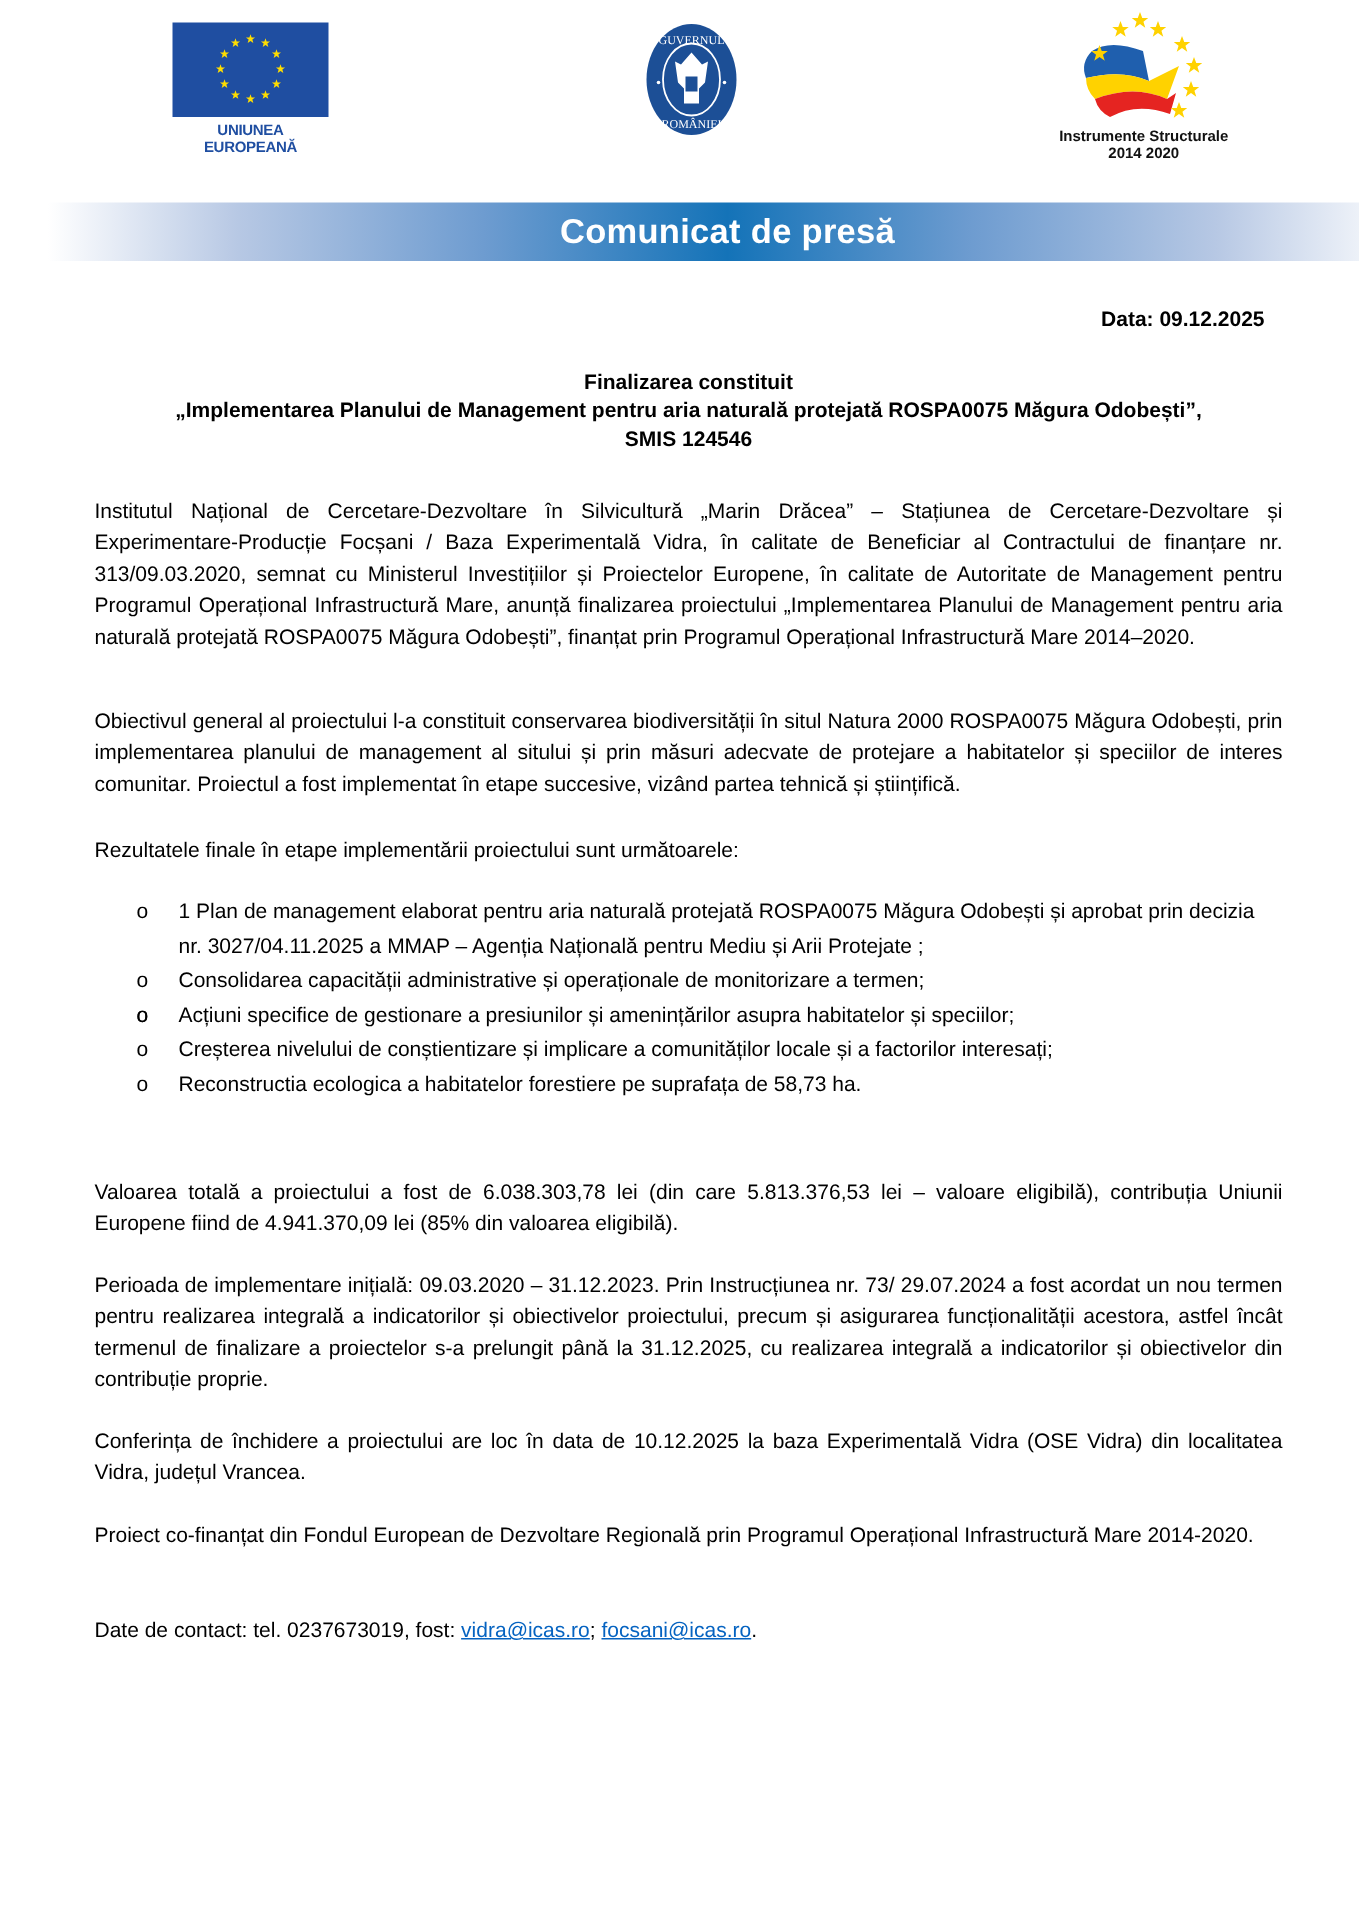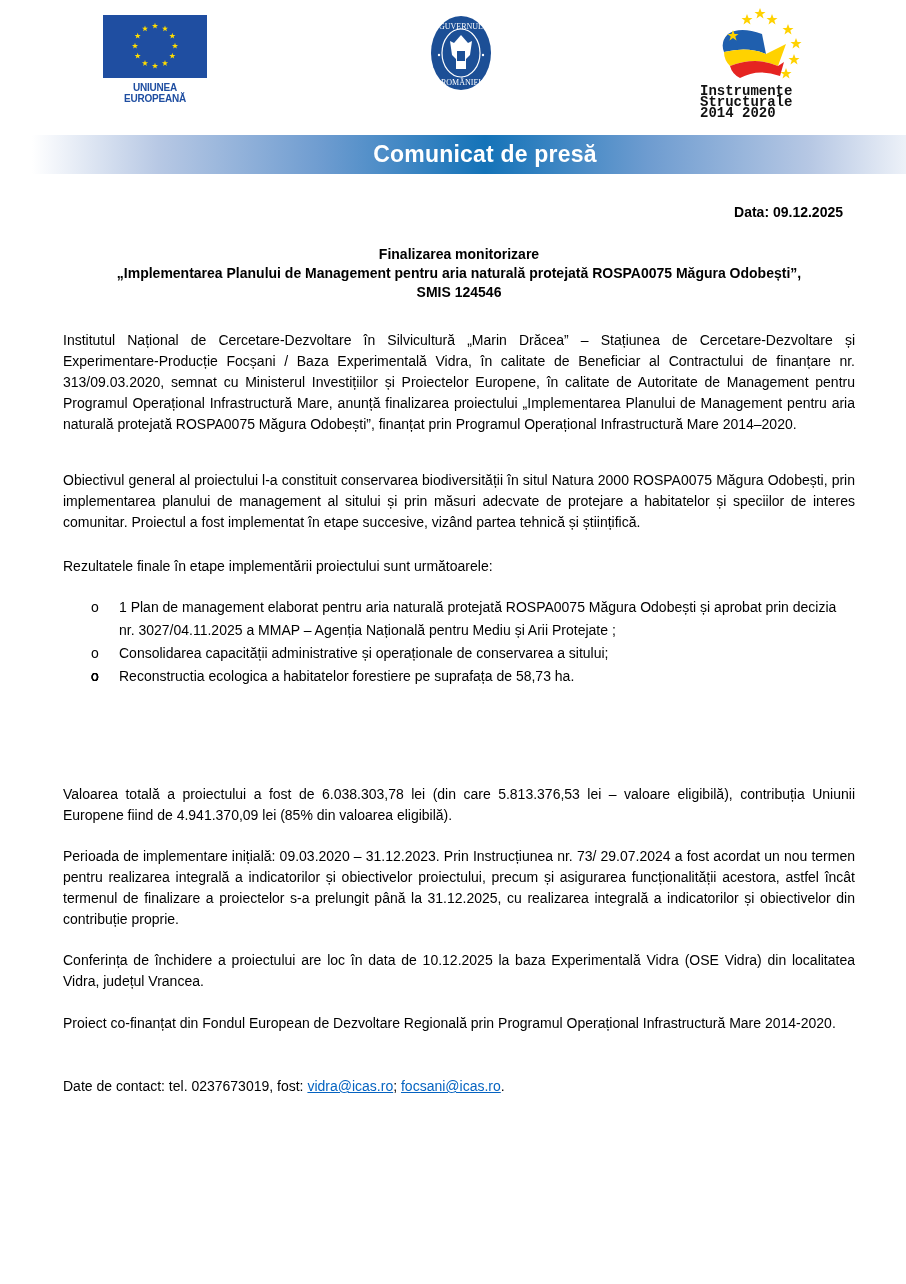--- a/index.html
+++ b/index.html
@@ -1,28 +1,28 @@
 <!DOCTYPE html>
 <html><head>
 <meta charset="utf-8">
 <style>
   html, body { margin: 0; padding: 0; background: #ffffff; }
   body {
     width: 906px; height: 1284px; position: relative; overflow: hidden;
     font-family: "Liberation Sans", sans-serif; color: #000;
   }
-  .logo-eu { position: absolute; left: 102px; top: 15px; width: 106px; height: 80px; }
+  .logo-eu { position: absolute; left: 114px; top: 15px; width: 106px; height: 80px; }
   .logo-eu .flag { width: 104px; height: 63px; background: #1f4ea1; position: relative; margin: 0 auto; }
   .logo-eu .flag svg { position: absolute; left: 0; top: 0; }
   .logo-eu .caption { font-size: 10px; color: #1f4ea1; font-weight: bold; text-align: center; margin-top: 4px; letter-spacing: -0.2px; }
 
   .logo-gov { position: absolute; left: 430px; top: 15px; width: 62px; height: 80px; }
 
   .logo-is { position: absolute; left: 700px; top: 4px; width: 125px; height: 105px; }
-  .logo-is .caption { position: absolute; left: 0; top: 82px; width: 125px; text-align: left; font-size: 14px; font-weight: bold; line-height: 11px; color: #111; font-family: Liberation Mono, monospace; }
+  .logo-is .caption { position: absolute; left: 0; top: 82px; width: 125px; text-align: center; font-size: 10px; font-weight: bold; line-height: 11px; color: #111; }
 
   .banner {
     position: absolute; left: 0; top: 135px; width: 906px; height: 39px;
     background: linear-gradient(to right, #ffffff 0%, #b7c8e4 14%, #6e9cd0 32%, #1473b8 50%, #6e9cd0 68%, #b7c8e4 86%, #ffffff 100%);
     display: flex; align-items: center; justify-content: center; margin-left: 32px;
   }
   .banner span { color: #fff; font-size: 23px; font-weight: bold; letter-spacing: 0.2px; }
 
   .date { position: absolute; right: 63px; top: 204px; font-size: 14px; font-weight: bold; margin-left: 20px; }
 
@@ -104,43 +104,43 @@
   </div>
 </div>
 
 <div class="banner">
   <span>Comunicat de presă</span>
 </div>
 
 <div class="date">Data: 09.12.2025</div>
 
 <div class="title-block">
-  <div>Finalizarea monitorizare</div>
+  <div>Finalizarea constituit</div>
   <div>„Implementarea Planului de Management pentru aria naturală protejată ROSPA0075 Măgura Odobești”,</div>
   <div>SMIS 124546</div>
 </div>
 
 <div class="para p1">
   <b>Institutul Național de Cercetare-Dezvoltare în Silvicultură „Marin Drăcea” – Stațiunea de Cercetare-Dezvoltare și Experimentare-Producție Focșani / Baza Experimentală Vidra,</b><span> în calitate de Beneficiar al Contractului de finanțare nr. 313/09.03.2020, semnat cu Ministerul Investițiilor și Proiectelor Europene, în calitate de Autoritate de Management pentru Programul Operațional Infrastructură Mare, anunță finalizarea proiectului </span><b>„Implementarea Planului de Management pentru aria naturală protejată ROSPA0075 Măgura Odobești”, finanțat prin Programul Operațional Infrastructură Mare 2014–2020.</b>
 </div>
 
 <div class="para p2">
   <b>Obiectivul general al proiectului</b><span> l-a constituit conservarea biodiversității în situl Natura 2000 ROSPA0075 Măgura Odobești, prin implementarea planului de management al sitului și prin măsuri adecvate de protejare a habitatelor și speciilor de interes comunitar. Proiectul a fost implementat în etape succesive, vizând partea tehnică și științifică.</span>
 </div>
 
 <div class="para p3">
   <b>Rezultatele finale în etape implementării proiectului</b><span> sunt următoarele:</span>
 </div>
 
 <ul class="results">
   <li><span class="bullet">o</span><span>1 Plan de management elaborat pentru aria naturală protejată ROSPA0075 Măgura Odobești și aprobat prin decizia nr. 3027/04.11.2025 a MMAP – Agenția Națională pentru Mediu și Arii Protejate ;</span></li>
-  <li><span class="bullet">o</span><span>Consolidarea capacității administrative și operaționale de conservarea a sitului;</span></li>
+  <li><span class="bullet">o</span><span>Consolidarea capacității administrative și operaționale de monitorizare a termen;</span></li>
   <li><span class="bullet">o</span></li>
-  <li><span class="bullet">o</span></li>
-  <li><span class="bullet">o</span></li>
+  <li><span class="bullet">o</span><span>Acțiuni specifice de gestionare a presiunilor și amenințărilor asupra habitatelor și speciilor;</span></li>
+  <li><span class="bullet">o</span><span>Creșterea nivelului de conștientizare și implicare a comunităților locale și a factorilor interesați;</span></li>
   <li><span class="bullet">o</span><span>Reconstructia ecologica a habitatelor forestiere pe suprafața de 58,73 ha.</span></li>
 </ul>
 
 <div class="para p4">
   <b>Valoarea totală a proiectului a fost de  6.038.303,78 lei (din care  5.813.376,53 lei – valoare eligibilă), contribuția Uniunii Europene fiind de  4.941.370,09 lei (85% din valoarea eligibilă)</b><span>.</span>
 </div>
 
 <div class="para p5">
   <b>Perioada de implementare inițială</b><span>: 09.03.2020 – 31.12.2023. Prin Instrucțiunea nr. 73/ 29.07.2024 a fost acordat un nou termen pentru realizarea integrală a indicatorilor și obiectivelor proiectului, precum și asigurarea funcționalității acestora, astfel încât termenul de finalizare a proiectelor s-a prelungit până la 31.12.2025, cu realizarea integrală a indicatorilor și obiectivelor din contribuție proprie.</span>
 </div>

